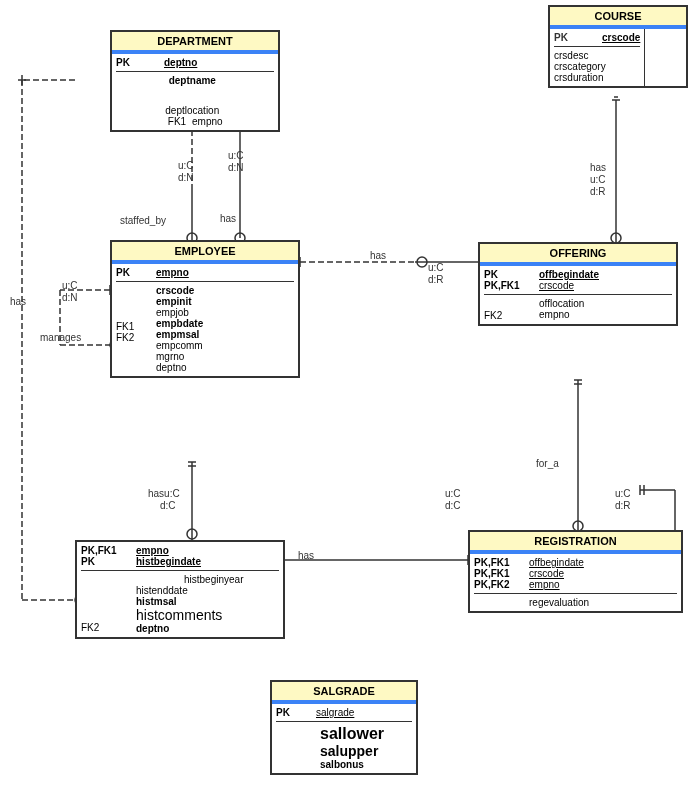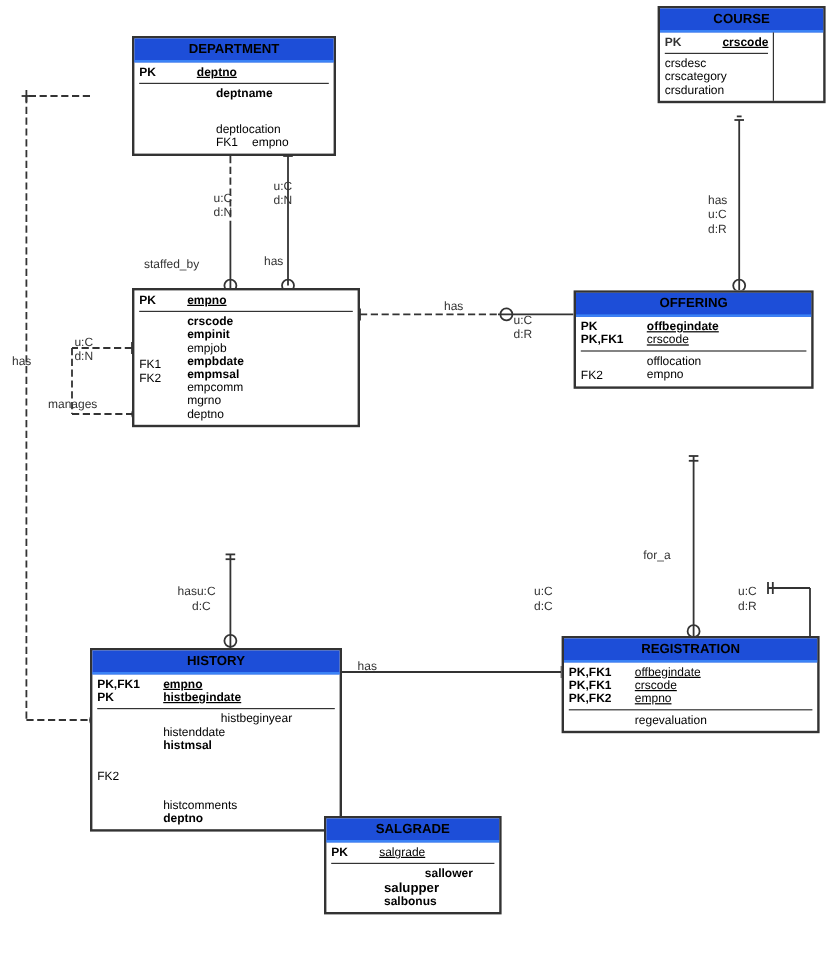--- a/index.html
+++ b/index.html
@@ -18,26 +18,26 @@
       height: 803px;
     }
     
     .entity {
       position: absolute;
       border: 2px solid #333;
       background: #fff;
       min-width: 140px;
     }
     .entity-header {
-      background: #1d4ed8;
+      background: #fef9c3;
       text-align: center;
       font-weight: bold;
       font-size: 11px;
       padding: 3px 6px;
-      border-bottom: 2px solid #3b82f6;
+      border-bottom: 4px solid #3b82f6;
     }
     .entity-body {
       display: flex;
     }
     .entity-pk-col {
       padding: 3px 4px;
       border-right: 1px solid #333;
       font-size: 10px;
       min-width: 50px;
       white-space: nowrap;
@@ -172,35 +172,36 @@
   </div>
 
   <div class="entity" style="left:110px; top:30px; width:170px;">
     <div class="entity-header">DEPARTMENT</div>
     <div class="entity-body" style="flex-direction:column;">
       <div style="display:flex; padding:3px 4px;">
         <span style="min-width:48px; font-size:10px; font-weight:bold;">PK</span>
         <span style="font-size:10px; text-decoration:underline; font-weight:bold;">deptno</span>
       </div>
       <div class="divider" style="margin:0 4px;"></div>
-      <div style="display:flex; padding:3px 20px;">
+      <div style="display:flex; padding:3px 2px;text-align:center;">
         <span style="min-width:48px; font-size:10px;"></span>
         <div>
           <div style="font-size:10px; font-weight:bold;">deptname</div>
           <div style="font-size:10px;margin-top:19px;">deptlocation</div>
           <div style="display:flex;">
             <span style="min-width:30px; font-size:10px;">FK1</span>
             <span style="font-size:10px;">empno</span>
           </div>
         </div>
       </div>
     </div>
   </div>
 
   <div class="entity" style="left:110px; top:240px; width:190px;">
+    <div class="entity-header">EMPLOYEE</div>
     <div style="display:flex; padding:3px 4px;">
       <span style="min-width:40px; font-size:10px; font-weight:bold;">PK</span>
       <span style="font-size:10px; text-decoration:underline; font-weight:bold;">empno</span>
     </div>
     <div class="divider" style="margin:0 4px;"></div>
     <div style="display:flex; padding:3px 4px;">
       <div style="min-width:40px;">
         <div style="font-size:10px; margin-top:36px;">FK1</div>
         <div style="font-size:10px;">FK2</div>
       </div>
@@ -235,41 +236,40 @@
         <div style="font-size:10px; margin-top:12px;">FK2</div>
       </div>
       <div>
         <div style="font-size:10px;">offlocation</div>
         <div style="font-size:10px;">empno</div>
       </div>
     </div>
   </div>
 
   <div class="entity" style="left:75px; top:540px; width:210px;">
-    <div class="entity-header">HISTORY</div>
     <div style="padding:3px 4px;">
       <div style="display:flex;">
         <span style="min-width:55px; font-size:10px; font-weight:bold;">PK,FK1</span>
         <span style="font-size:10px; text-decoration:underline; font-weight:bold;">empno</span>
       </div>
       <div style="display:flex;">
         <span style="min-width:55px; font-size:10px; font-weight:bold;">PK</span>
         <span style="font-size:10px; text-decoration:underline; font-weight:bold;">histbegindate</span>
       </div>
     </div>
     <div class="divider" style="margin:0 4px;"></div>
     <div style="display:flex; padding:3px 4px;">
       <div style="min-width:55px;">
         <div style="font-size:10px; margin-top:48px;">FK2</div>
       </div>
       <div>
         <div style="font-size:10px;padding-left:48px;">histbeginyear</div>
         <div style="font-size:10px;">histenddate</div>
         <div style="font-size:10px; font-weight:bold;">histmsal</div>
-        <div style="font-size:10px;margin-top:39px;">histcomments</div>
+        <div style="font-size:14px;">histcomments</div>
         <div style="font-size:10px; font-weight:bold;">deptno</div>
       </div>
     </div>
   </div>
 
   <div class="entity" style="left:468px; top:530px; width:215px;">
     <div class="entity-header">REGISTRATION</div>
     <div style="padding:3px 4px;">
       <div style="display:flex;">
         <span style="min-width:55px; font-size:10px; font-weight:bold;">PK,FK1</span>
@@ -294,22 +294,22 @@
   </div>
 
   <div class="entity" style="left:270px; top:680px; width:148px;">
     <div class="entity-header">SALGRADE</div>
     <div style="display:flex; padding:3px 4px;">
       <span style="min-width:40px; font-size:10px; font-weight:bold;">PK</span>
       <span style="font-size:10px; text-decoration:underline;">salgrade</span>
     </div>
     <div class="divider" style="margin:0 4px;"></div>
     <div style="padding:3px 4px 3px 48px;">
-      <div style="font-size:10px; font-weight:bold;margin-left:34px;">sallower</div>
-      <div style="font-size:11px; font-weight:bold;">salupper</div>
+      <div style="font-size:16px; font-weight:bold;">sallower</div>
+      <div style="font-size:14px; font-weight:bold;">salupper</div>
       <div style="font-size:10px; font-weight:bold;">salbonus</div>
     </div>
   </div>
 
   <div class="annotation" style="left:178px; top:160px;">u:C</div>
   <div class="annotation" style="left:178px; top:172px;">d:N</div>
   <div class="annotation" style="left:228px; top:150px;">u:C</div>
   <div class="annotation" style="left:228px; top:162px;">d:N</div>
   <div class="annotation" style="left:120px; top:215px;">staffed_by</div>
   <div class="annotation" style="left:220px; top:213px;">has</div>

